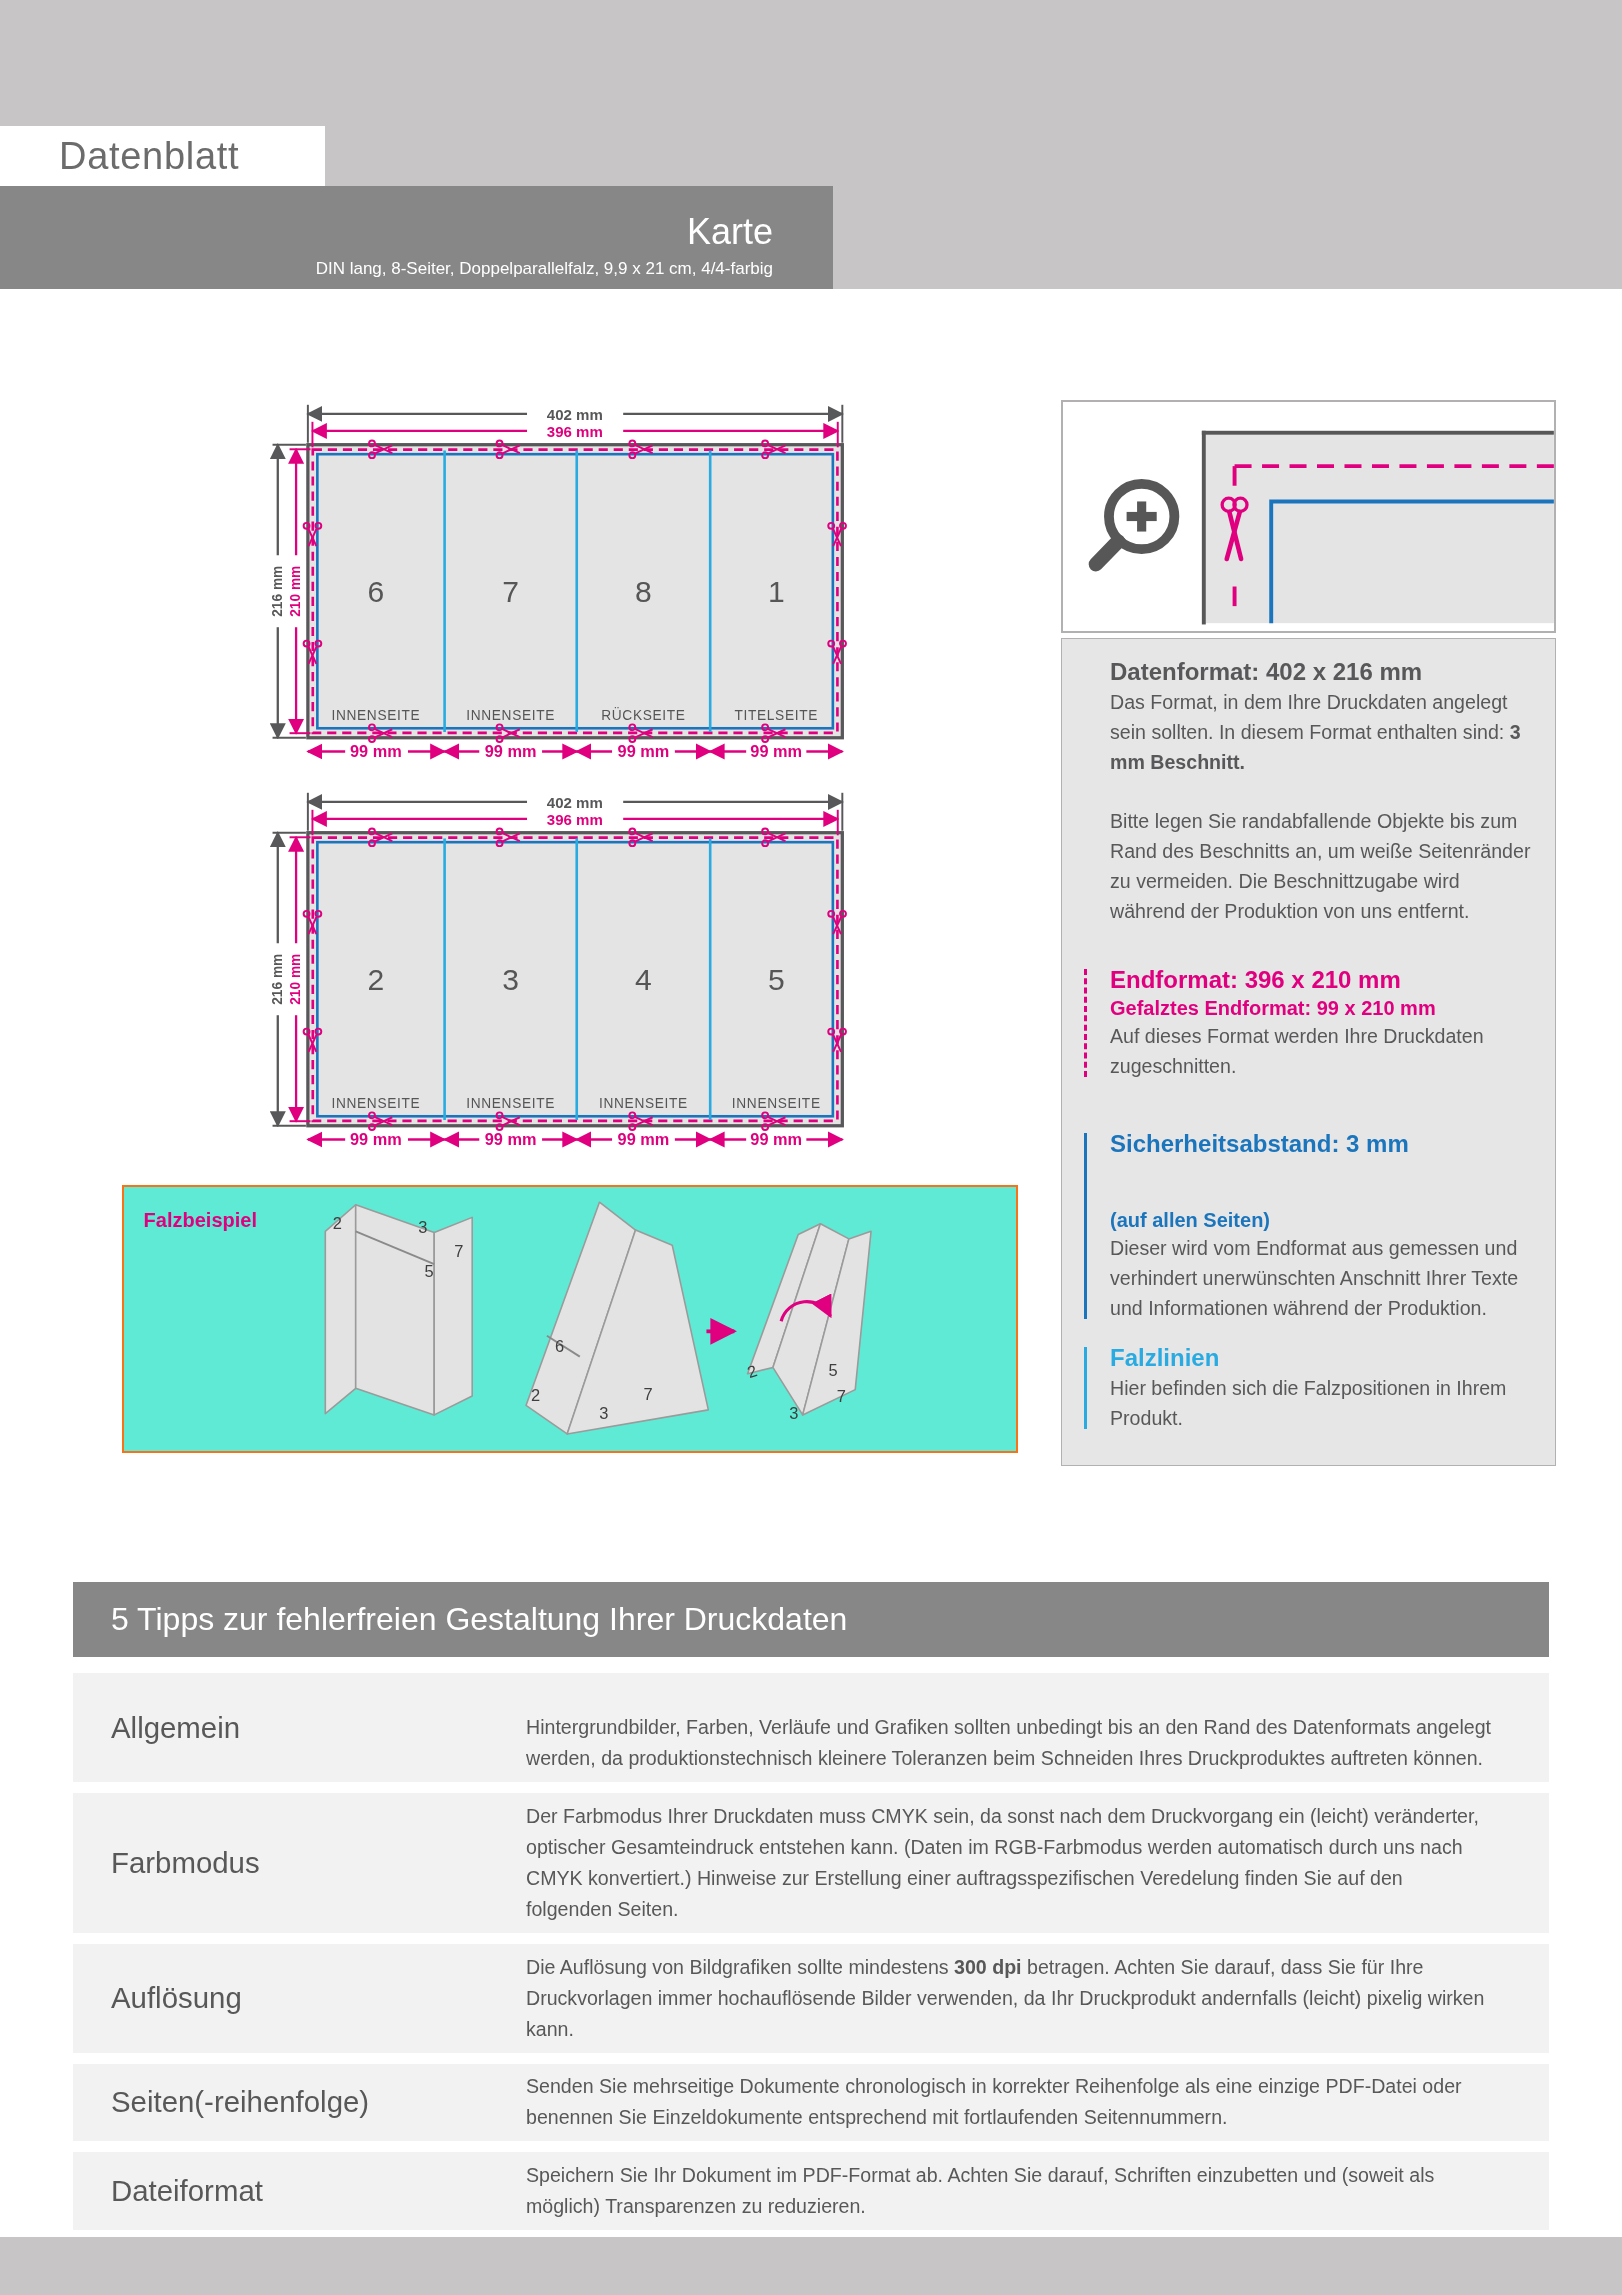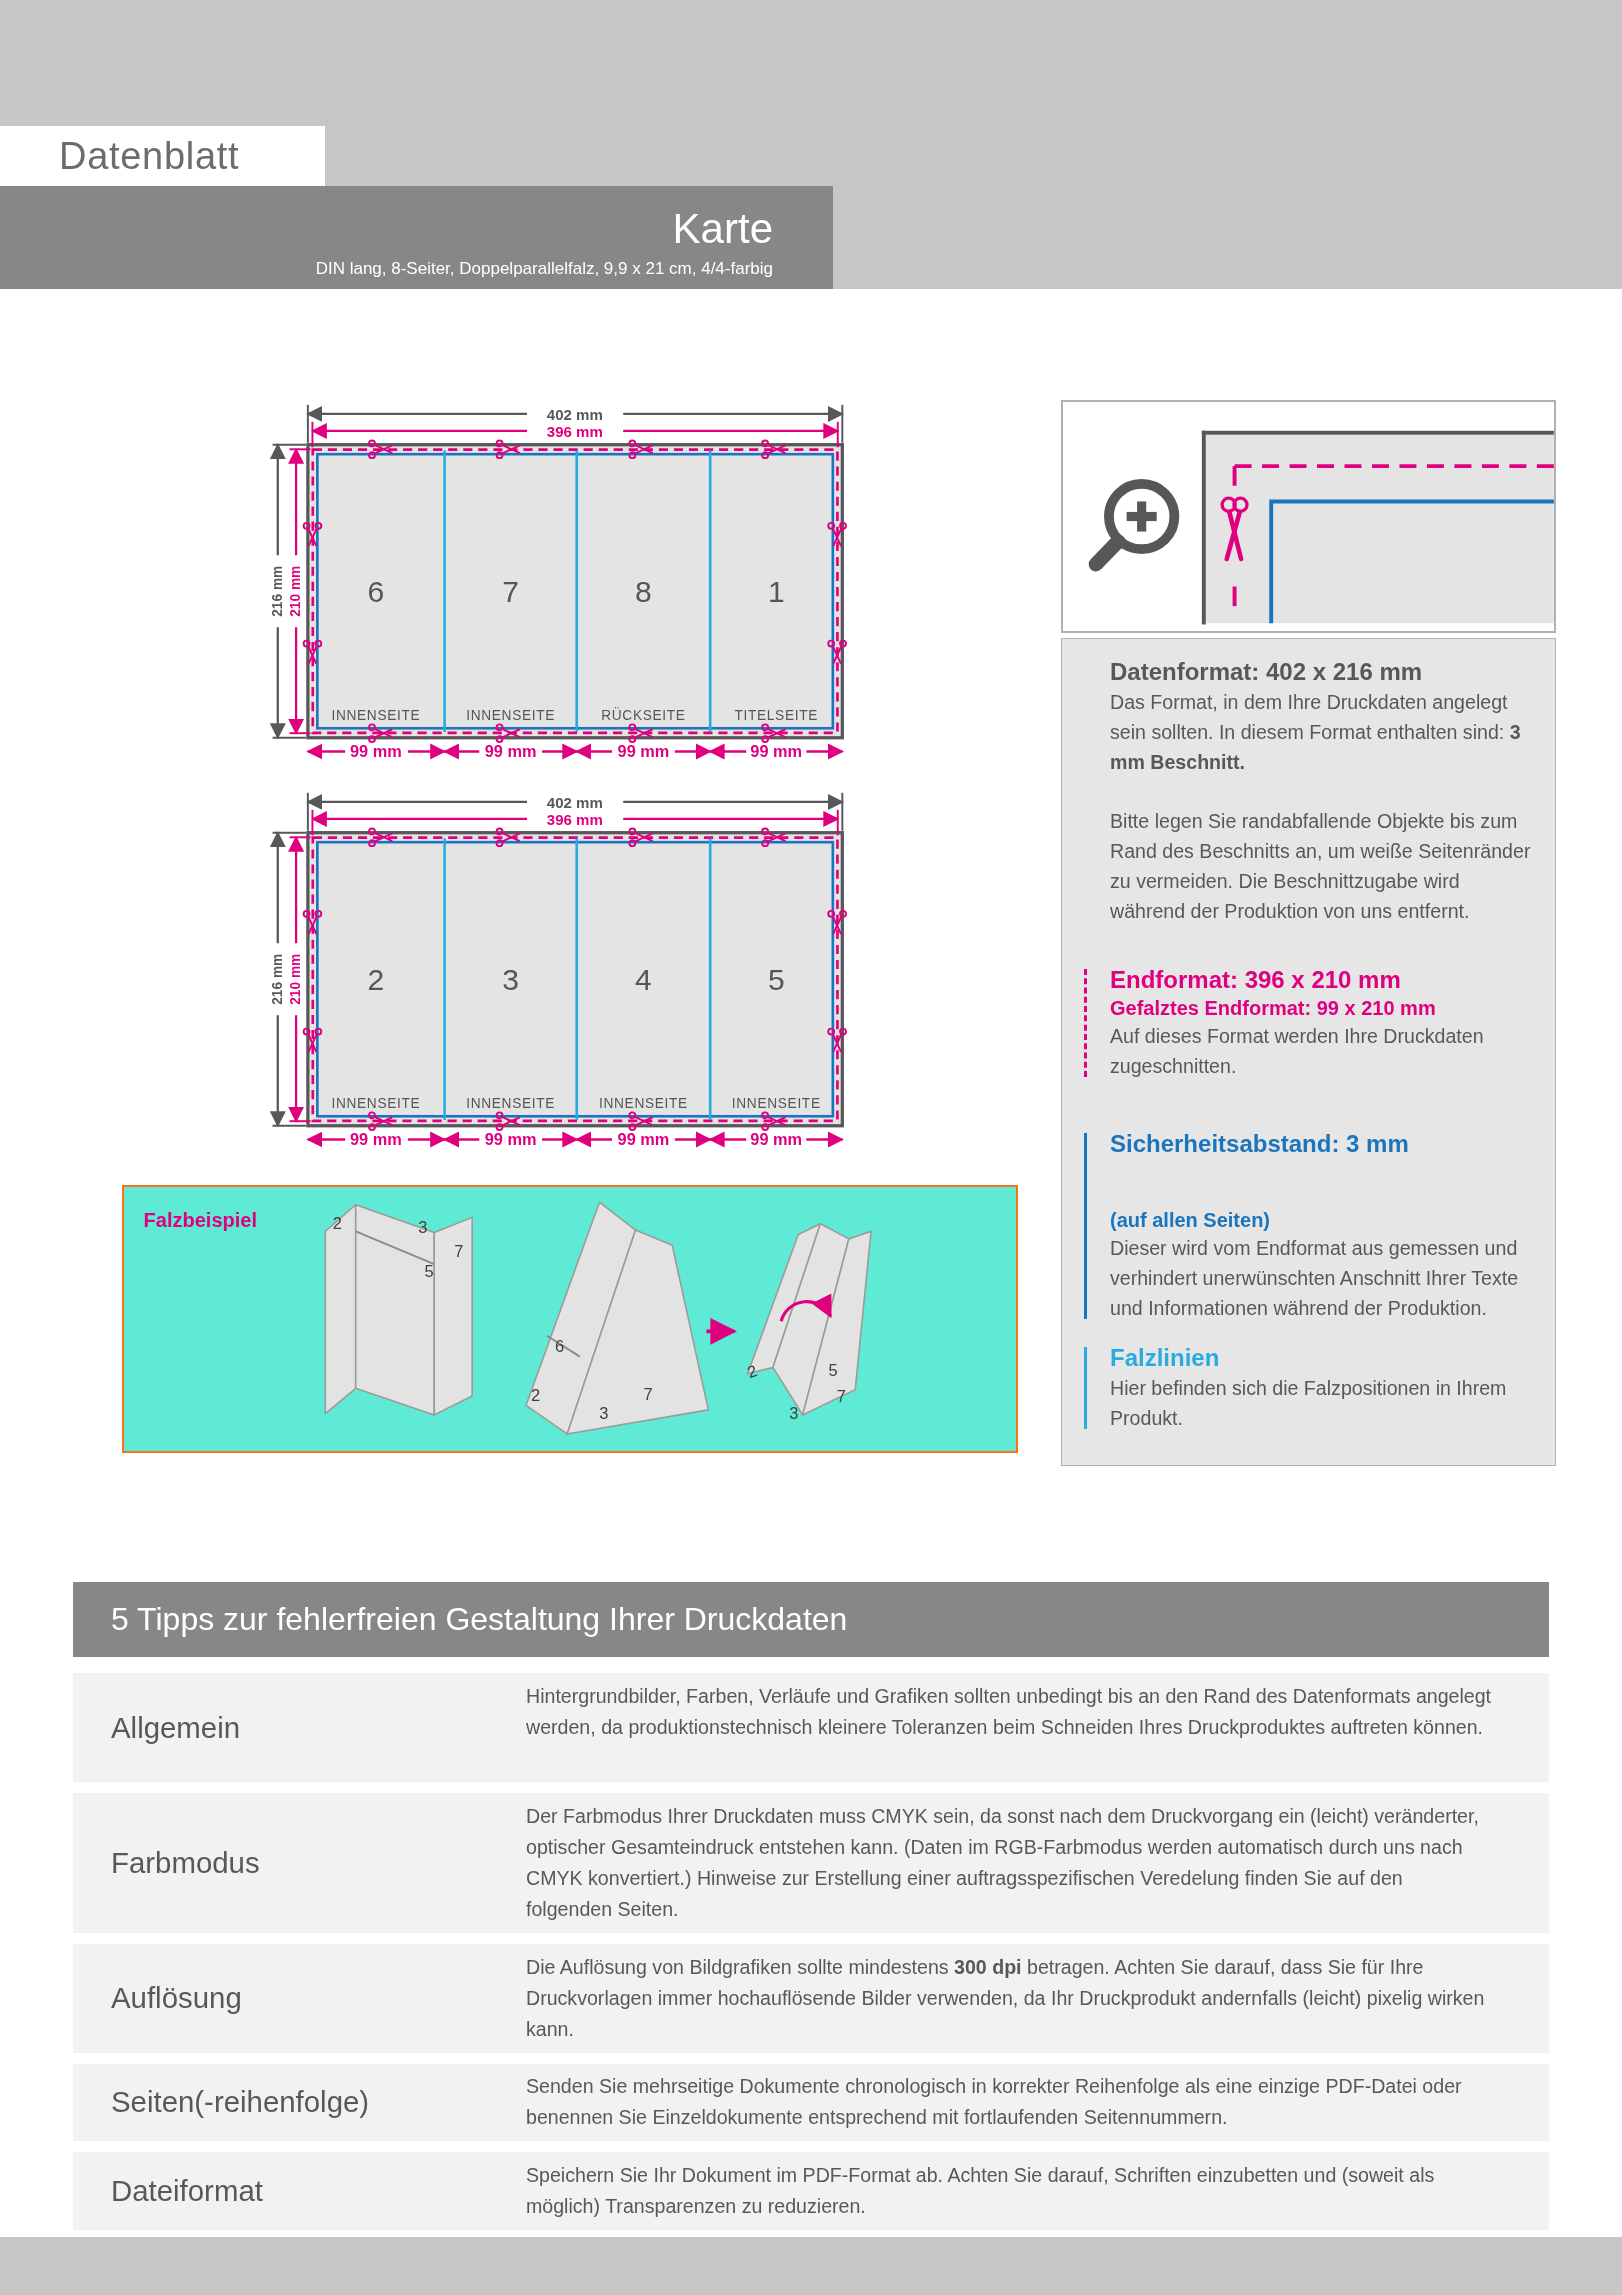--- a/index.html
+++ b/index.html
@@ -6,21 +6,21 @@
   .page{position:relative;width:1623px;height:2295px;background:#ffffff;overflow:hidden;
         font-family:"Liberation Sans",sans-serif;}
   
   .top-band{position:absolute;left:0;top:0;width:1623px;height:289px;background:#c7c5c6;}
   .datenblatt-box{position:absolute;left:0;top:126px;width:325px;height:60px;background:#ffffff;
         display:flex;align-items:center;padding-left:59px;box-sizing:border-box;
         font-size:38px;color:#6c6c6c;letter-spacing:0.7px;}
   .karte-bar{position:absolute;left:0;top:186px;width:833px;height:103px;background:#878787;
         display:flex;flex-direction:column;align-items:flex-end;justify-content:flex-end;
         padding:0 60px 10.5px 0;box-sizing:border-box;color:#ffffff;}
-  .karte-title{font-size:42px;line-height:1.02;}
+  .karte-title{font-size:36px;line-height:1.02;}
   .karte-sub{font-size:17px;margin-top:7.9px;}
   
   .diag{position:absolute;left:249px;width:628px;height:386px;}
   #diag1{top:393px;} #diag2{top:781px;}
   svg text{font-family:"Liberation Sans",sans-serif;}
   
   .fold-box{position:absolute;left:122px;top:1185px;width:896px;height:268px;background:#5eead4;
         border:2px solid #f97316;box-sizing:border-box;}
   .fold-label{position:absolute;left:19.6px;top:22px;font-size:20px;font-weight:bold;color:#e0007f;}
   .fold-svg{position:absolute;left:0;top:0;width:100%;height:100%;}
@@ -44,21 +44,21 @@
   .tips-bar{position:absolute;left:73px;top:1582px;width:1476px;height:75px;background:#878787;
         color:#ffffff;display:flex;align-items:center;padding-left:38px;box-sizing:border-box;font-size:32px;}
   .tips-rows{position:absolute;left:73px;top:1673px;width:1476px;}
   .trow{display:flex;background:#f2f2f2;margin-bottom:11px;padding:7.9px 0;box-sizing:border-box;}
   .trow:nth-child(1){min-height:109px;} .trow:nth-child(2){min-height:133px;}
   .trow:nth-child(3){min-height:107px;} .trow:nth-child(4){min-height:75px;}
   .trow:nth-child(5){min-height:73px;}
   .trow .lbl{width:453px;box-sizing:border-box;padding-left:38px;display:flex;align-items:center;
         font-size:29.4px;color:#585858;}
   .trow .txt{flex:1;padding-right:39px;font-size:19.6px;line-height:31px;color:#585858;
-        display:flex;flex-direction:column;justify-content:flex-start;max-width:968px;}
+        display:flex;flex-direction:column;justify-content:flex-end;max-width:968px;}
   .footer-band{position:absolute;left:0;top:2237px;width:1623px;height:58px;background:#c7c5c6;}
   b{font-weight:bold;}
 </style>
 </head>
 <body>
 
 <svg width="0" height="0" style="position:absolute" aria-hidden="true">
   <defs>
     <marker id="ga" viewBox="0 0 10 10" refX="9" refY="5" markerWidth="7" markerHeight="7" orient="auto-start-reverse">
       <path d="M0,0 L10,5 L0,10 z" fill="#58585a"></path>

